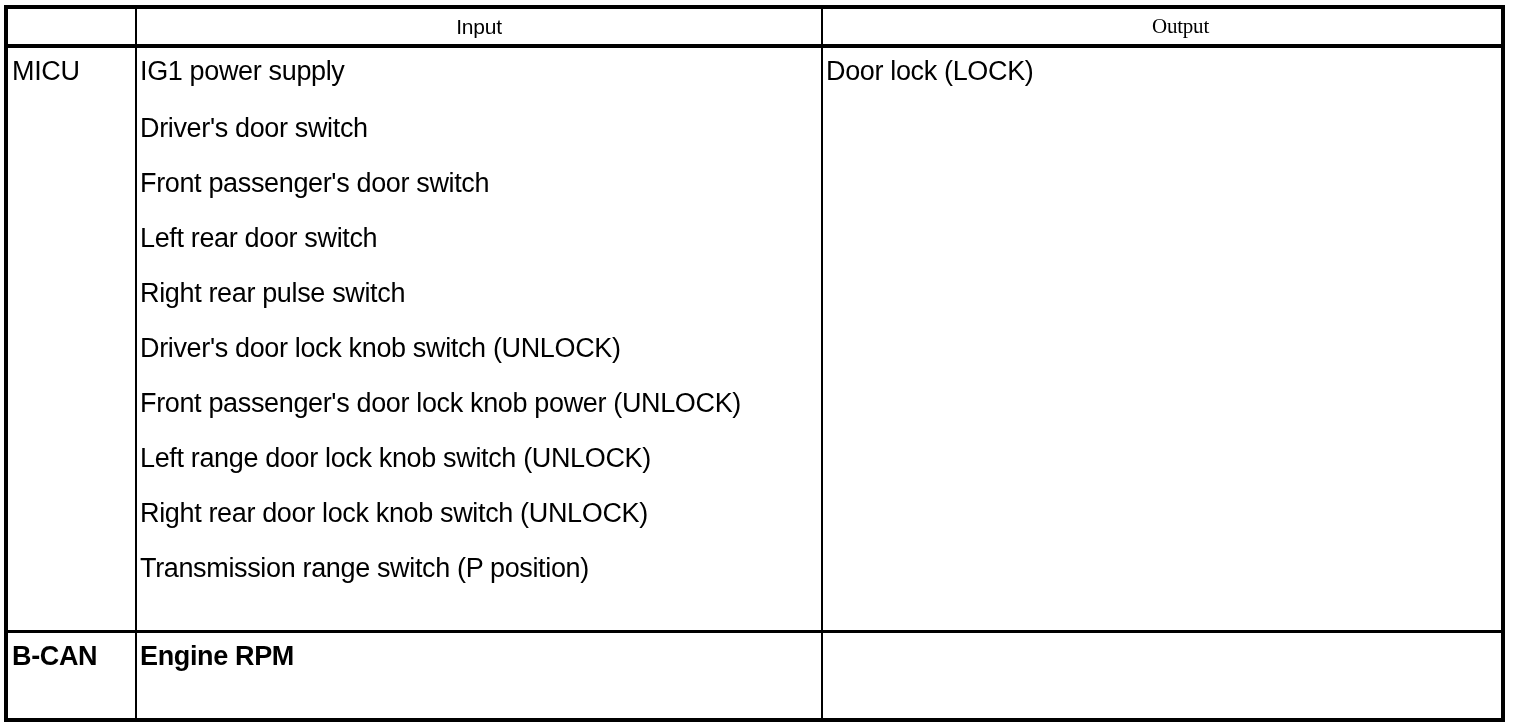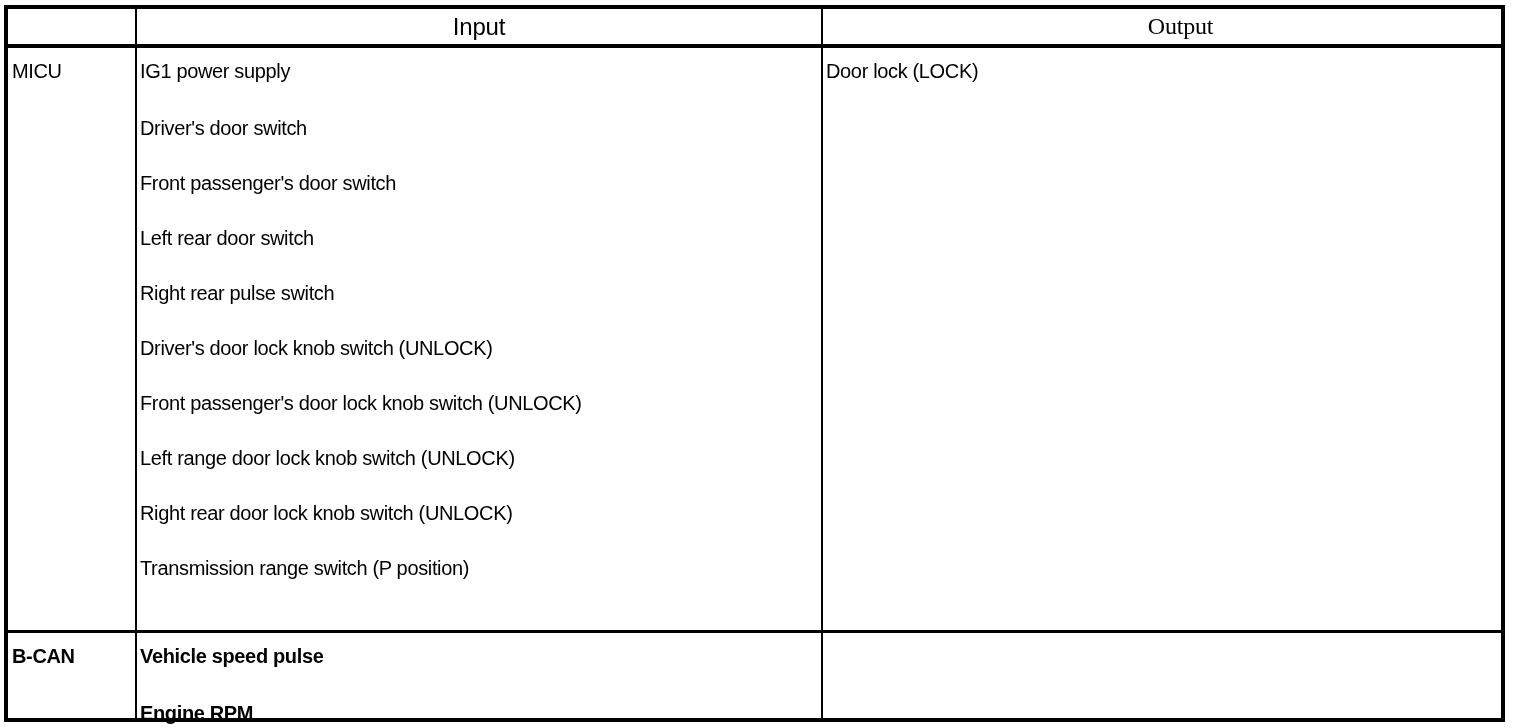--- a/index.html
+++ b/index.html
@@ -57,30 +57,30 @@
   .vrule.col1 { left: 127px; top: 0; bottom: 0; }
   .vrule.col2 { left: 813px; top: 0; bottom: 0; }
 
   
   .hdr-cell {
     position: absolute;
     top: 0;
     height: 35px;
     line-height: 35px;
     text-align: center;
-    font-size: 24px;
+    font-size: 21px;
     letter-spacing: -0.2px;
   }
   .hdr-cell.input  { left: 129px; width: 684px; }
   .hdr-cell.output { left: 815px; width: 715px; font-family: Liberation Serif, serif; }
 
   
   .cell {
     position: absolute;
-    font-size: 20px;
+    font-size: 27px;
     letter-spacing: -0.35px;
     white-space: nowrap;
   }
 
   .cell.module-label { left: 4px;   width: 121px; }
   .cell.input-col    { left: 132px; width: 680px; }
   .cell.output-col   { left: 818px; width: 674px; }
 
   .row-micu  { top: 39px;  }
   .row-bcan  { top: 624px; font-weight: bold; }
@@ -114,35 +114,34 @@
       <div class="line">MICU</div>
     </div>
 
     <div class="cell input-col row-micu">
       <div class="line">IG1 power supply</div>
       <div class="line">Driver's door switch</div>
       <div class="line">Front passenger's door switch</div>
       <div class="line">Left rear door switch</div>
       <div class="line">Right rear pulse switch</div>
       <div class="line">Driver's door lock knob switch (UNLOCK)</div>
-      <div class="line">Front passenger's door lock knob switch (UNLOCK)</div>
+      <div class="line">Front passenger's door lock knob power (UNLOCK)</div>
       <div class="line">Left range door lock knob switch (UNLOCK)</div>
       <div class="line">Right rear door lock knob switch (UNLOCK)</div>
       <div class="line">Transmission range switch (P position)</div>
     </div>
 
     <div class="cell output-col row-micu">
       <div class="line">Door lock (LOCK)</div>
     </div>
 
     <div class="cell module-label row-bcan">
       <div class="line">B-CAN</div>
     </div>
 
     <div class="cell input-col row-bcan">
-      <div class="line">Vehicle speed pulse</div>
       <div class="line">Engine RPM</div>
     </div>
 
     <div class="cell output-col row-bcan"></div>
 
   </div>
 </div>
 
 </body></html>

